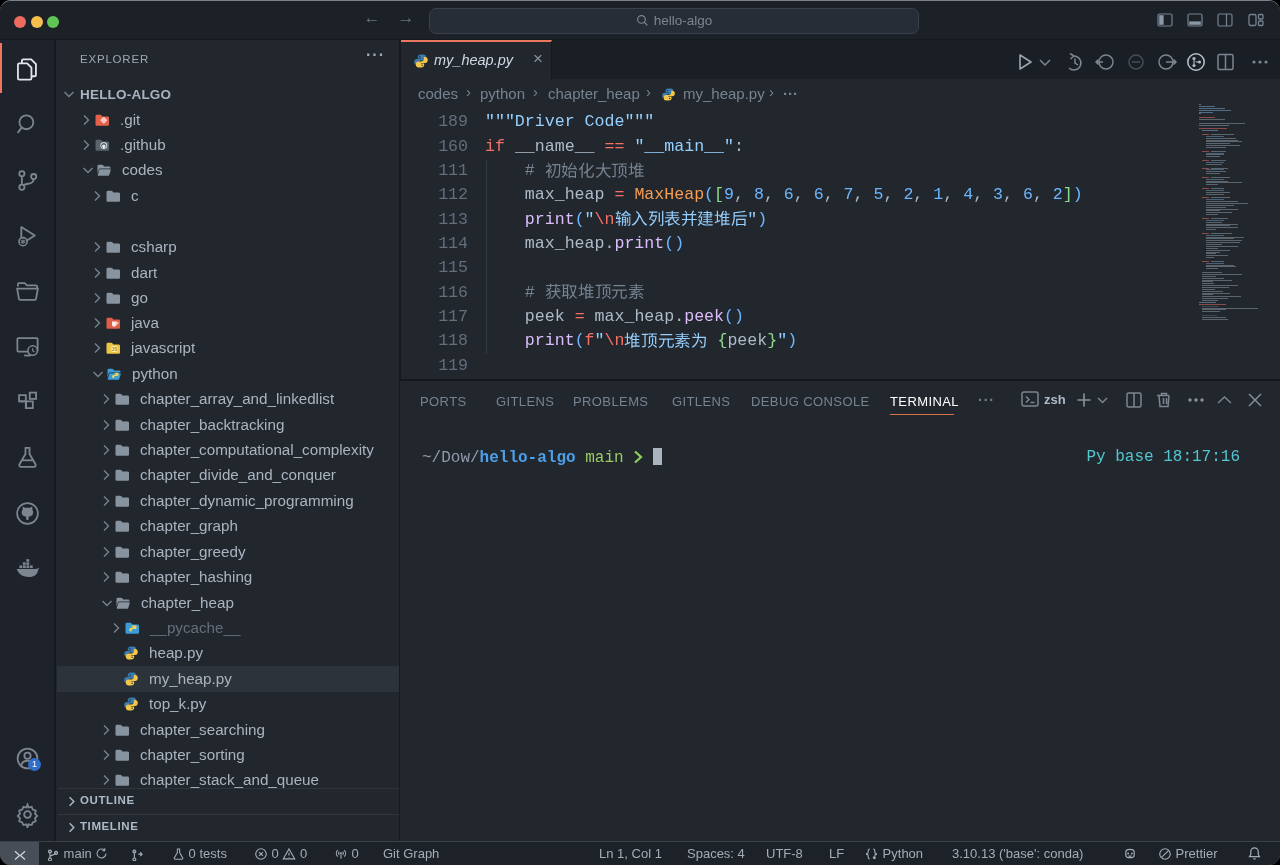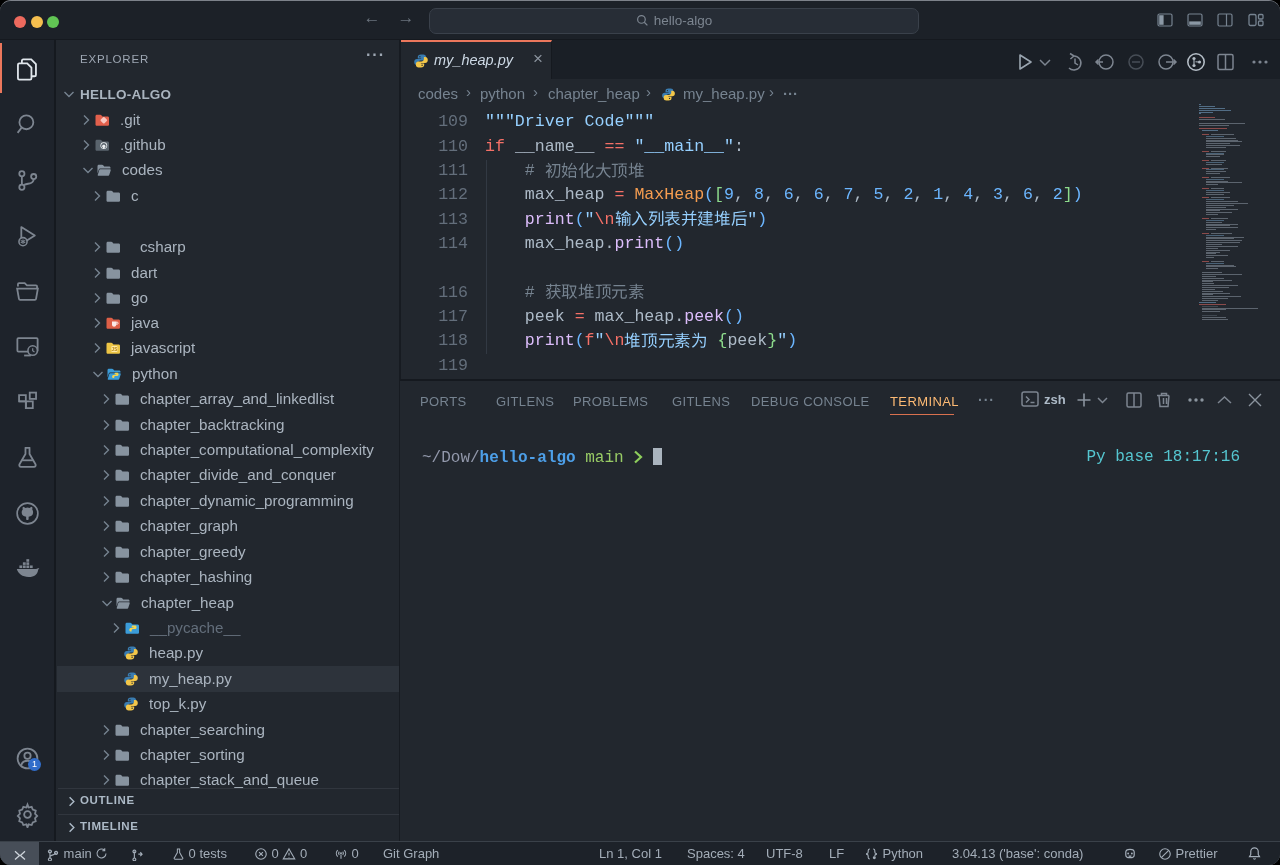--- a/index.html
+++ b/index.html
@@ -45,21 +45,21 @@
 
 .cl { position:absolute; left:0; width:880px; height:24.33px; font-family:"Liberation Mono",monospace; font-size:16.6px; white-space:pre; }
 .ln { position:absolute; left:0; width:68px; text-align:right; color:#636e7b; top:1px; }
 .ct { position:absolute; left:85px; top:1px; color:#adbac7; }
 #iguide { position:absolute; left:86px; top:158.7px; width:1px; height:194.6px; background:#323943; }
 
 #minimap { position:absolute; left:0; top:0; width:1280px; height:865px; pointer-events:none; }
 
 #panel { position:absolute; left:400px; top:378px; width:880px; height:462px; background:#22272e; border-top:2px solid #15191f; }
 .ptab { position:absolute; top:13px; font-size:13px; letter-spacing:.4px; color:#768390; }
-.ptab.on { color:#fdba74; }
+.ptab.on { color:#ffffff; }
 #punder { position:absolute; left:490px; top:33px; width:64px; height:1px; background:#d9714f; }
 #term { position:absolute; left:22px; top:67px; font-family:"Liberation Mono",monospace; font-size:16px; white-space:pre; color:#adbac7; }
 #termR { position:absolute; right:40px; top:67px; font-family:"Liberation Mono",monospace; font-size:16px; color:#55c6d0; }
 
 #status { position:absolute; left:0; top:840px; width:1280px; height:25px; background:#1d2229; border-top:1px solid #3a4149; font-size:13px; color:#a3adb8; }
 .si { position:absolute; top:4px; white-space:nowrap; }
 .si svg { vertical-align:-3px; }
 </style></head><body>
 <svg width="0" height="0" style="position:absolute">
     <defs>
@@ -275,21 +275,21 @@
           <span class="tch" style="left:89px">
             <svg class="ch" width="16" height="16" viewBox="0 0 16 16">
               <path d="M6 3.5L10.5 8L6 12.5" fill="none" stroke="#768390" stroke-width="1.4"></path>
             </svg>
           </span>
           <span class="tic" style="left:105px">
             <svg class="fi" width="16" height="16" viewBox="0 0 16 16">
               <path d="M1.5 4.2c0-.8.6-1.4 1.4-1.4h3.4c.4 0 .8.2 1.1.5l1 1.1h5.2c.8 0 1.4.6 1.4 1.4v6.6c0 .8-.6 1.4-1.4 1.4H2.9c-.8 0-1.4-.6-1.4-1.4z" fill="#87939f"></path>
             </svg>
           </span>
-          <span class="tlb" style="left:140px">csharp</span>
+          <span class="tlb" style="left:131px">csharp</span>
         </div>
         <div class="trow" style="top:259px;padding-left:42px;">
           <span class="tch" style="left:89px">
             <svg class="ch" width="16" height="16" viewBox="0 0 16 16">
               <path d="M6 3.5L10.5 8L6 12.5" fill="none" stroke="#768390" stroke-width="1.4"></path>
             </svg>
           </span>
           <span class="tic" style="left:105px">
             <svg class="fi" width="16" height="16" viewBox="0 0 16 16">
               <path d="M1.5 4.2c0-.8.6-1.4 1.4-1.4h3.4c.4 0 .8.2 1.1.5l1 1.1h5.2c.8 0 1.4.6 1.4 1.4v6.6c0 .8-.6 1.4-1.4 1.4H2.9c-.8 0-1.4-.6-1.4-1.4z" fill="#87939f"></path>
@@ -624,22 +624,22 @@
           <line x1="213.5" y1="5.5" x2="213.5" y2="20.5" stroke="#7d8590" stroke-width="1.5"></line>
         </g>
 <g fill="#7d8590">
           <circle cx="242" cy="13" r="1.6"></circle>
           <circle cx="248" cy="13" r="1.6"></circle>
           <circle cx="254" cy="13" r="1.6"></circle>
         </g>
 </svg>
       <div id="codewrap" style="position:absolute;left:0;top:-39px;width:880px;height:378px">
         <div id="iguide"></div>
-        <div class="cl" style="top:110.4px"><span class="ln">109</span><span class="ct"><span style="color:#96d0ff;">"""Driver&nbsp;Code"""</span></span></div>
-        <div class="cl" style="top:134.7px"><span class="ln">110</span><span class="ct"><span style="color:#f47067;">if</span><span style="color:#adbac7;">&nbsp;__name__&nbsp;</span><span style="color:#f47067;">==</span><span style="color:#adbac7;">&nbsp;</span><span style="color:#96d0ff;">"__main__"</span><span style="color:#adbac7;">:</span></span></div>
+        <div class="cl" style="top:110.4px"><span class="ln">189</span><span class="ct"><span style="color:#96d0ff;">"""Driver&nbsp;Code"""</span></span></div>
+        <div class="cl" style="top:134.7px"><span class="ln">160</span><span class="ct"><span style="color:#f47067;">if</span><span style="color:#adbac7;">&nbsp;__name__&nbsp;</span><span style="color:#f47067;">==</span><span style="color:#adbac7;">&nbsp;</span><span style="color:#96d0ff;">"__main__"</span><span style="color:#adbac7;">:</span></span></div>
         <div class="cl" style="top:159.1px"><span class="ln">111</span><span class="ct"><span style="color:#768390;">&nbsp;&nbsp;&nbsp;&nbsp;#&nbsp;</span><span style="color:#768390"><svg class="cj" width="16.6" height="16.6" viewBox="0 0 1000 1000" style="vertical-align:-3.2px">
                 <use href="#g521d" fill="currentColor"></use>
               </svg><svg class="cj" width="16.6" height="16.6" viewBox="0 0 1000 1000" style="vertical-align:-3.2px">
                 <use href="#g59cb" fill="currentColor"></use>
               </svg><svg class="cj" width="16.6" height="16.6" viewBox="0 0 1000 1000" style="vertical-align:-3.2px">
                 <use href="#g5316" fill="currentColor"></use>
               </svg><svg class="cj" width="16.6" height="16.6" viewBox="0 0 1000 1000" style="vertical-align:-3.2px">
                 <use href="#g5927" fill="currentColor"></use>
               </svg><svg class="cj" width="16.6" height="16.6" viewBox="0 0 1000 1000" style="vertical-align:-3.2px">
                 <use href="#g9876" fill="currentColor"></use>
@@ -658,20 +658,21 @@
               </svg><svg class="cj" width="16.6" height="16.6" viewBox="0 0 1000 1000" style="vertical-align:-3.2px">
                 <use href="#g5e76" fill="currentColor"></use>
               </svg><svg class="cj" width="16.6" height="16.6" viewBox="0 0 1000 1000" style="vertical-align:-3.2px">
                 <use href="#g5efa" fill="currentColor"></use>
               </svg><svg class="cj" width="16.6" height="16.6" viewBox="0 0 1000 1000" style="vertical-align:-3.2px">
                 <use href="#g5806" fill="currentColor"></use>
               </svg><svg class="cj" width="16.6" height="16.6" viewBox="0 0 1000 1000" style="vertical-align:-3.2px">
                 <use href="#g540e" fill="currentColor"></use>
               </svg></span><span style="color:#96d0ff;">"</span><span style="color:#6cb6ff;">)</span></span></div>
         <div class="cl" style="top:232.0px"><span class="ln">114</span><span class="ct"><span style="color:#adbac7;">&nbsp;&nbsp;&nbsp;&nbsp;max_heap.</span><span style="color:#dcbdfb;">print</span><span style="color:#6cb6ff;">()</span></span></div>
+        <div class="cl" style="top:256.4px"><span class="ln">115</span><span class="ct"></span></div>
         <div class="cl" style="top:280.7px"><span class="ln">116</span><span class="ct"><span style="color:#768390;">&nbsp;&nbsp;&nbsp;&nbsp;#&nbsp;</span><span style="color:#768390"><svg class="cj" width="16.6" height="16.6" viewBox="0 0 1000 1000" style="vertical-align:-3.2px">
                 <use href="#g83b7" fill="currentColor"></use>
               </svg><svg class="cj" width="16.6" height="16.6" viewBox="0 0 1000 1000" style="vertical-align:-3.2px">
                 <use href="#g53d6" fill="currentColor"></use>
               </svg><svg class="cj" width="16.6" height="16.6" viewBox="0 0 1000 1000" style="vertical-align:-3.2px">
                 <use href="#g5806" fill="currentColor"></use>
               </svg><svg class="cj" width="16.6" height="16.6" viewBox="0 0 1000 1000" style="vertical-align:-3.2px">
                 <use href="#g9876" fill="currentColor"></use>
               </svg><svg class="cj" width="16.6" height="16.6" viewBox="0 0 1000 1000" style="vertical-align:-3.2px">
                 <use href="#g5143" fill="currentColor"></use>
@@ -875,21 +876,21 @@
       <span class="si" style="left:383px">Git Graph</span>
       <span class="si" style="left:599px">Ln 1, Col 1</span>
       <span class="si" style="left:687px">Spaces: 4</span>
       <span class="si" style="left:766px">UTF-8</span>
       <span class="si" style="left:829px">LF</span>
       <span class="si" style="left:864px"><svg width="15" height="14" viewBox="0 0 16 16" style="vertical-align:-3px">
           <path d="M6.2 2.3c-1.3 0-2 .8-2 2v1.4c0 1-.7 1.8-1.7 1.8v1c1 0 1.7.8 1.7 1.8v1.4c0 1.2.7 2 2 2" fill="none" stroke="#a3adb8" stroke-width="1.3"></path>
           <path d="M9.8 2.3c1.3 0 2 .8 2 2v1.4c0 1 .7 1.8 1.7 1.8v1c-1 0-1.7.8-1.7 1.8v.2" fill="none" stroke="#a3adb8" stroke-width="1.3"></path>
           <circle cx="11.2" cy="12.2" r="1.7" fill="#a3adb8"></circle>
         </svg> Python</span>
-      <span class="si" style="left:952px">3.04.13 ('base': conda)</span>
+      <span class="si" style="left:952px">3.10.13 ('base': conda)</span>
       <span class="si" style="left:1122px"><svg width="16" height="15" viewBox="0 0 16 16" style="vertical-align:-3px">
           <path d="M3.5 6.5c0-1.7 2-3 4.5-3s4.5 1.3 4.5 3v3c0 1.7-2 3-4.5 3s-4.5-1.3-4.5-3z" fill="none" stroke="#a3adb8" stroke-width="1.3"></path>
           <circle cx="6" cy="8" r="1" fill="#a3adb8"></circle>
           <circle cx="10" cy="8" r="1" fill="#a3adb8"></circle>
           <path d="M6.5 10.5c1 .7 2 .7 3 0" fill="none" stroke="#a3adb8" stroke-width="1.3"></path>
         </svg></span>
       <span class="si" style="left:1158px"><svg width="14" height="14" viewBox="0 0 16 16" style="vertical-align:-2.5px">
           <circle cx="8" cy="8" r="6" fill="none" stroke="#a3adb8" stroke-width="1.3"></circle>
           <path d="M3.8 12.2L12.2 3.8" fill="none" stroke="#a3adb8" stroke-width="1.3"></path>
         </svg> Prettier</span>

